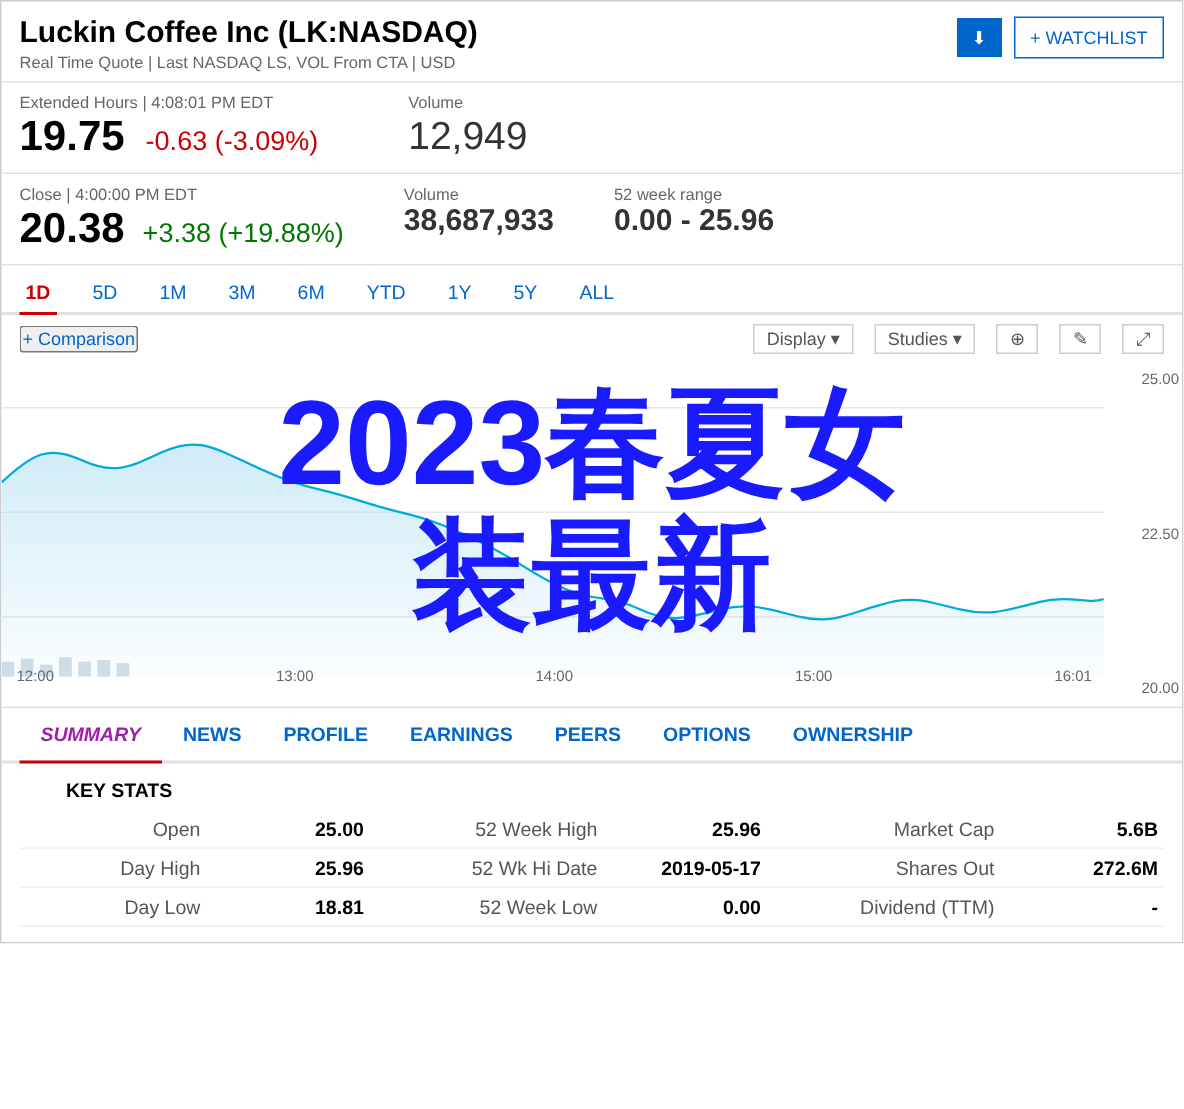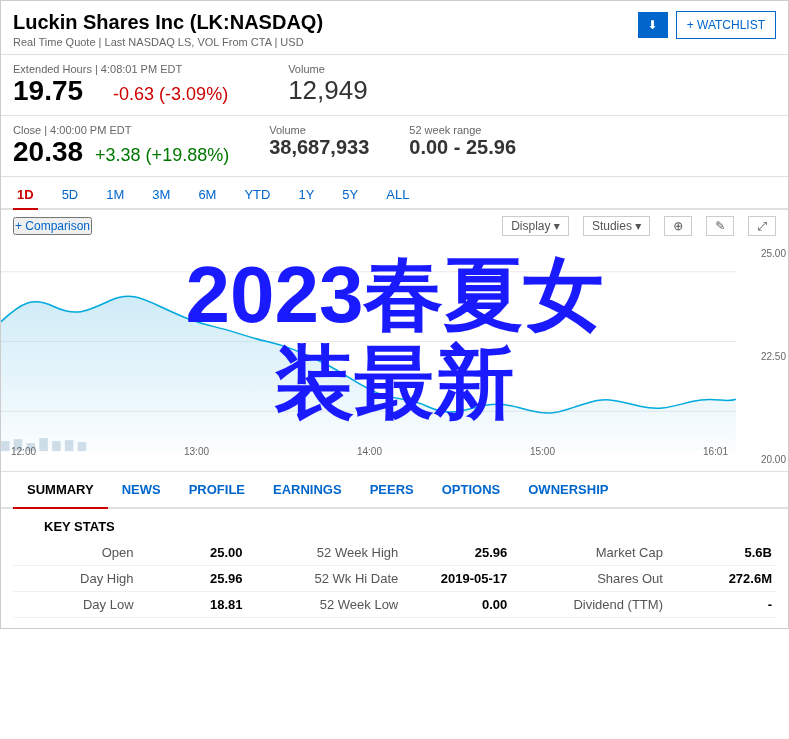--- a/index.html
+++ b/index.html
@@ -12,21 +12,21 @@
     .header-left .subtitle { font-size: 11px; color: #666; margin-top: 2px; }
     .header-right { display: flex; align-items: center; gap: 8px; }
     .download-btn { background: #0066cc; color: #fff; border: none; padding: 6px 10px; cursor: pointer; font-size: 12px; display: flex; align-items: center; gap: 4px; }
     .watchlist-btn { background: #fff; color: #0066cc; border: 1px solid #0066cc; padding: 6px 10px; cursor: pointer; font-size: 12px; }
 
     
     .ext-hours { padding: 8px 12px; border-bottom: 1px solid #e0e0e0; display: flex; gap: 60px; }
     .ext-left { }
     .ext-label { font-size: 11px; color: #cc0000; }
     .ext-label span { color: #666; }
-    .ext-price { font-size: 28px; font-weight: bold; color: #000; display: inline-block; margin-right: 26px; }
+    .ext-price { font-size: 28px; font-weight: bold; color: #000; display: inline-block; margin-right: 10px; }
     .ext-change { font-size: 18px; color: #cc0000; }
     .ext-right { }
     .vol-label { font-size: 11px; color: #666; }
     .vol-value { font-size: 26px; font-weight: normal; }
 
     
     .close-row { padding: 8px 12px; border-bottom: 1px solid #e0e0e0; display: flex; gap: 40px; }
     .close-section { }
     .close-label { font-size: 11px; color: #666; }
     .close-price { font-size: 28px; font-weight: bold; color: #000; display: inline-block; margin-right: 8px; }
@@ -50,41 +50,41 @@
     
     .chart-area { position: relative; height: 230px; border-bottom: 1px solid #e0e0e0; overflow: hidden; background: #fff; }
     .chart-watermark { position: absolute; top: 50%; left: 50%; transform: translate(-50%, -60%); font-size: 80px; font-weight: bold; color: #1a1aff; text-align: center; z-index: 10; line-height: 1.1; white-space: nowrap; }
     .chart-svg { position: absolute; top: 0; left: 0; width: 100%; height: 100%; }
     .y-axis { position: absolute; right: 0; top: 0; bottom: 0; width: 50px; display: flex; flex-direction: column; justify-content: space-between; padding: 6px 2px; font-size: 10px; color: #666; text-align: right; }
     .x-axis { position: absolute; bottom: 12px; left: 0; right: 50px; display: flex; justify-content: space-between; padding: 2px 10px; font-size: 10px; color: #666; }
 
     
     .bottom-nav { display: flex; padding: 0 12px; border-bottom: 2px solid #e0e0e0; gap: 0; }
     .bottom-nav-item { padding: 10px 14px; font-size: 13px; font-weight: bold; color: #0066cc; cursor: pointer; border-bottom: 2px solid transparent; margin-bottom: -2px; }
-    .bottom-nav-item.active { color: #000000; border-bottom: 2px solid #cc0000; }
+    .bottom-nav-item.active { color: #a21caf; border-bottom: 2px solid #cc0000; font-style: italic; }
 
     
     .key-stats { padding: 10px 12px; }
     .key-stats-title { font-size: 13px; font-weight: bold; color: #000; margin-bottom: 6px; padding-left: 31px; }
     .stats-table { width: 100%; border-collapse: collapse; }
     .stats-table td { padding: 5px 4px; font-size: 13px; border-bottom: 1px solid #f0f0f0; vertical-align: top; }
     .stats-label { color: #555; width: 80px; text-align: right; }
     .stats-value { font-weight: bold; color: #000; width: 70px; text-align: right; }
     .stats-col-spacer { width: 20px; }
 
     .price-row-inline { display: flex; align-items: baseline; gap: 4px; }
   </style>
 </head>
 <body>
 
 <div class="container">
 
   <div class="header">
     <div class="header-left">
-      <h1>Luckin Shares Inc (LK:NASDAQ)</h1>
+      <h1>Luckin Coffee Inc (LK:NASDAQ)</h1>
       <div class="subtitle">Real Time Quote | Last NASDAQ LS, VOL From CTA | USD</div>
     </div>
     <div class="header-right">
       <button class="download-btn">⬇</button>
       <button class="watchlist-btn">+ WATCHLIST</button>
     </div>
   </div>
 
   <div class="ext-hours">
     <div class="ext-left">

